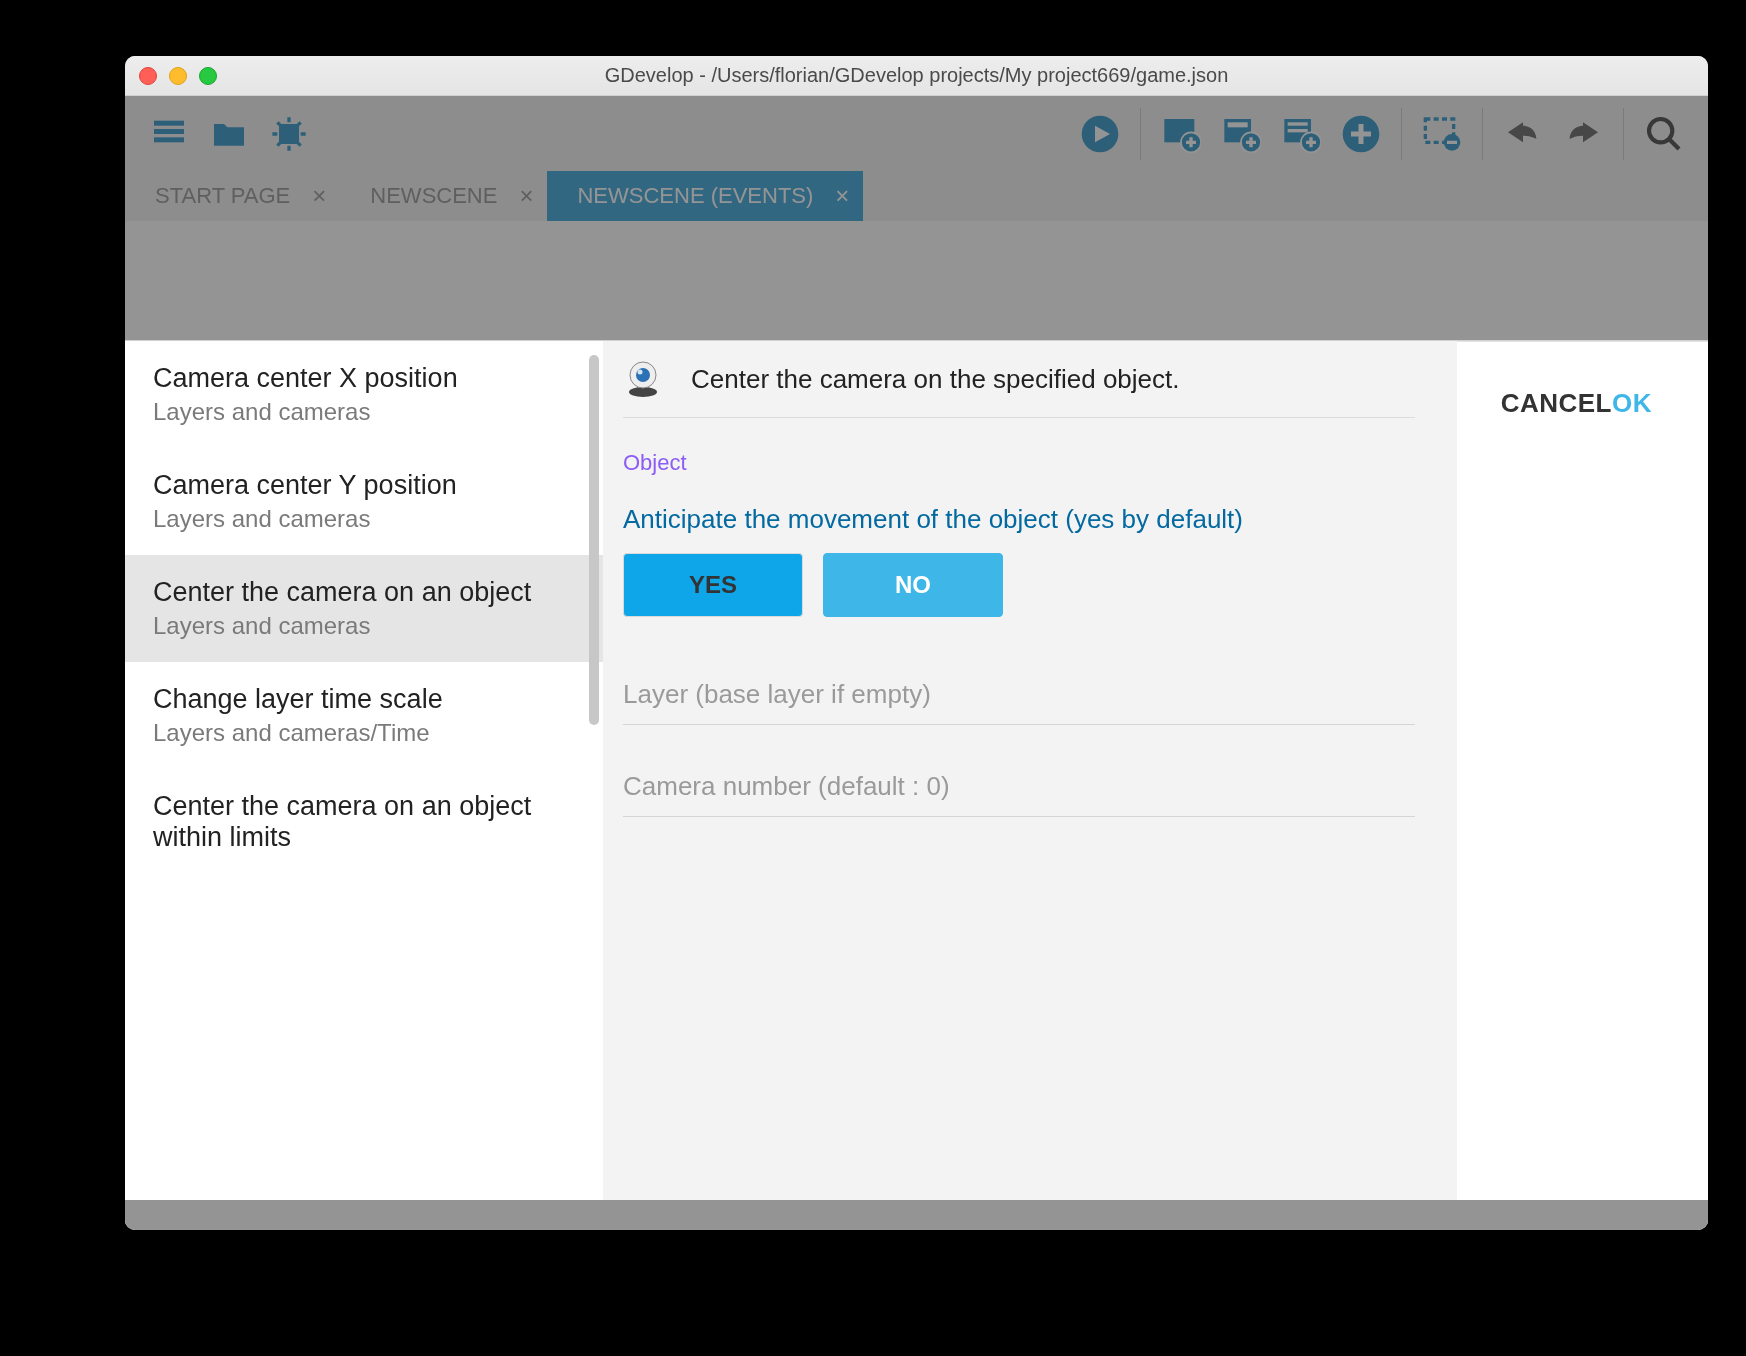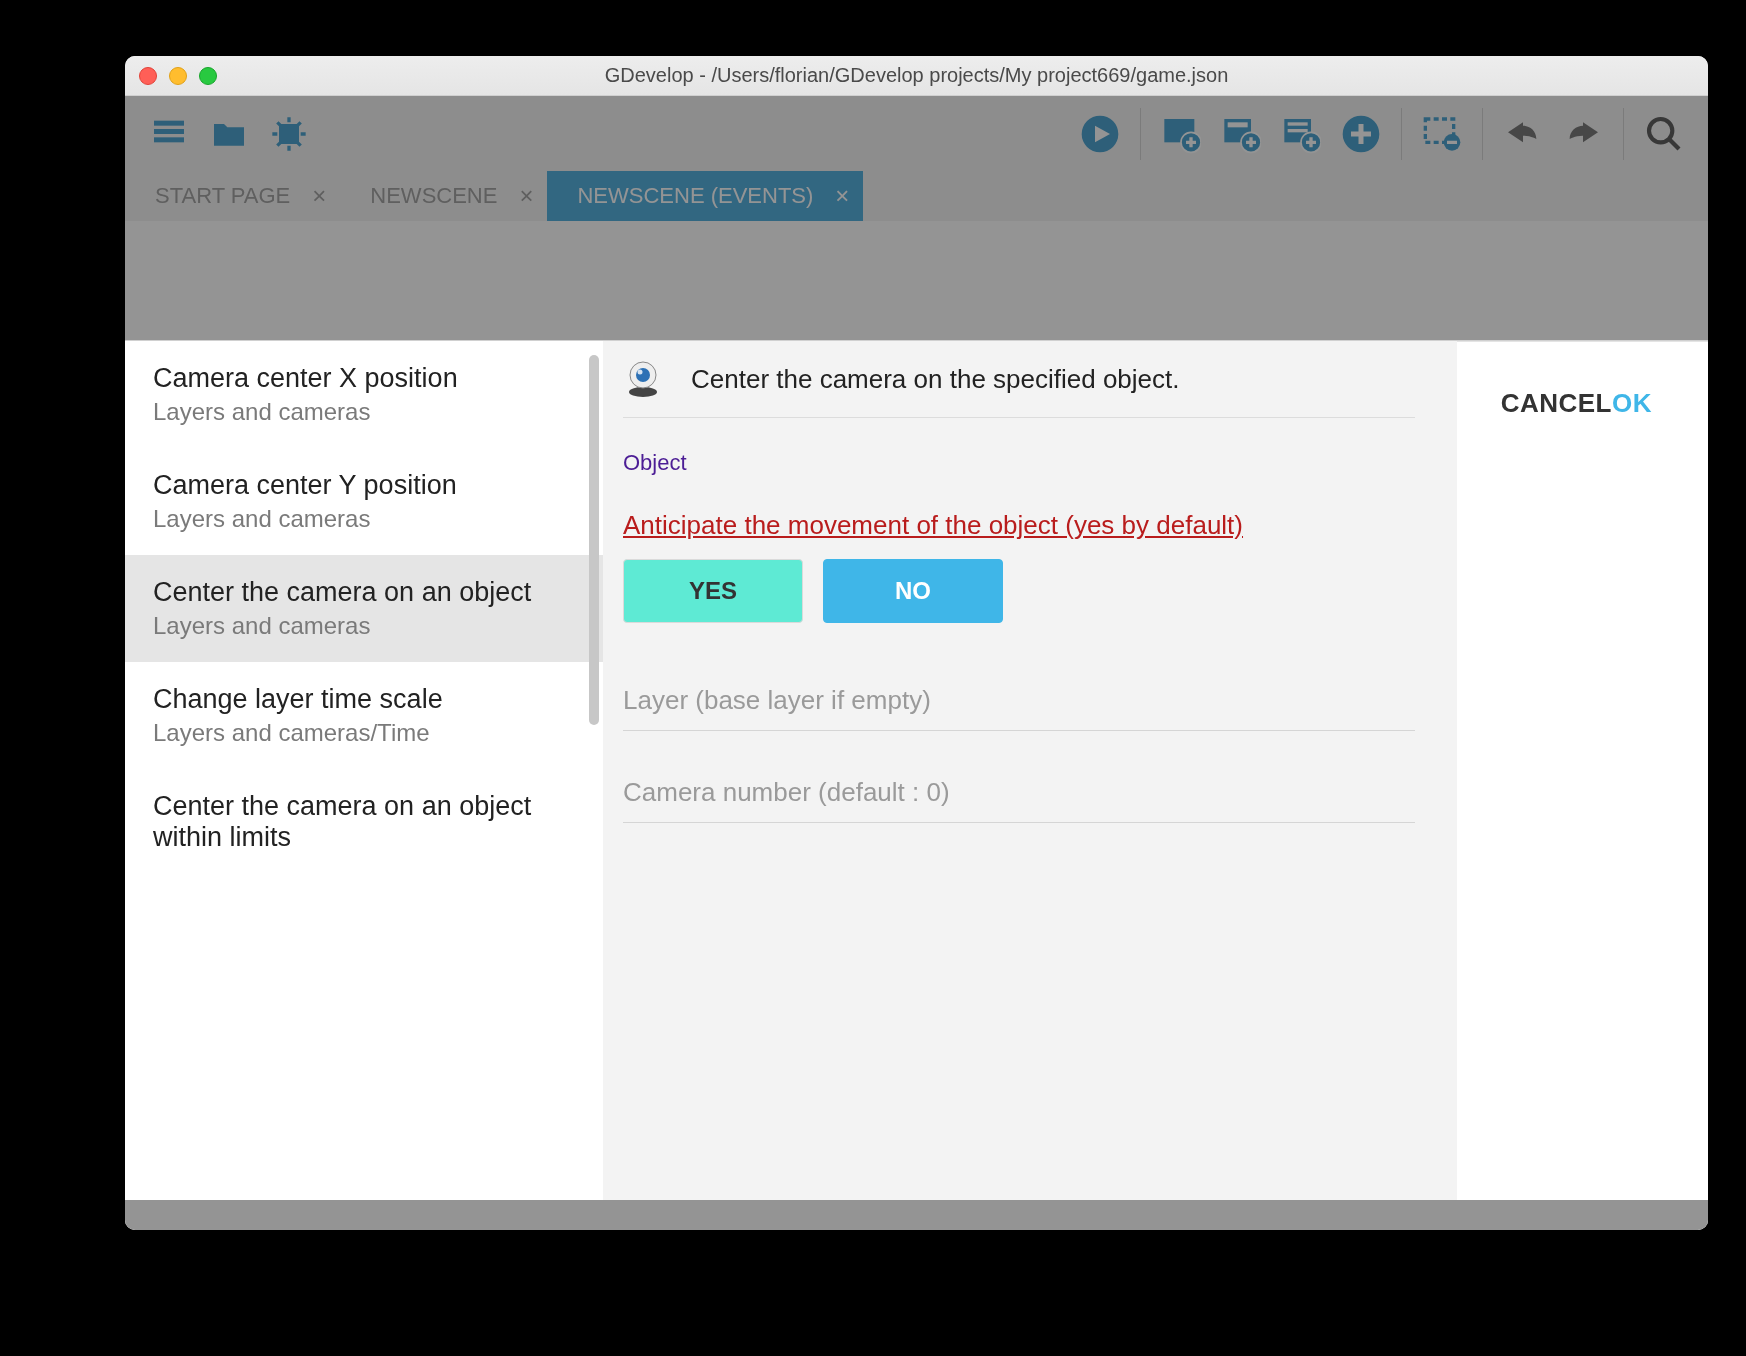--- a/index.html
+++ b/index.html
@@ -115,32 +115,32 @@
   }
   .form-head{
     display:flex; align-items:center; gap:28px;
     padding-bottom:18px; border-bottom:1px solid #dcdcdc;
   }
   .camico{
     width:40px;height:40px;
   }
   .form-head-text{font-size:26px;color:#222;}
   .fgroup{margin-top:32px;}
-  .flabel{font-size:22px;color:#4c1d95;margin-bottom:24px;}
+  .flabel{font-size:22px;color:#8b5cf6;margin-bottom:6px;}
   .finput{
     width:100%; border:none; border-bottom:1px solid #d5d5d5;
     background:transparent; font-size:26px; color:#222;
     padding:6px 0 14px 0; outline:none;
   }
   .finput::placeholder{color:#9a9a9a;}
-  .fquestion{font-size:26px;color:#b91c1c;margin-top:10px;text-decoration:underline;}
+  .fquestion{font-size:26px;color:#0369a1;margin-top:22px;}
   .seg{display:flex;gap:20px;margin-top:18px;}
   .segbtn{
     width:180px;height:64px;border-radius:4px;border:1px solid #dadada;
-    background:#5eead4;font-size:24px;font-weight:700;color:#333;
+    background:#0ea5e9;font-size:24px;font-weight:700;color:#333;
     display:flex;align-items:center;justify-content:center;
     cursor:pointer;
   }
   .segbtn.active{
     background:#3FB6E8;border-color:#3FB6E8;color:#fff;
   }
 
   .dialog-footer{
     height:124px;display:flex;align-items:center;justify-content:flex-end;
     padding-right:56px;background:#fff;border-top:1px solid #e4e4e4;padding-left:44px;

